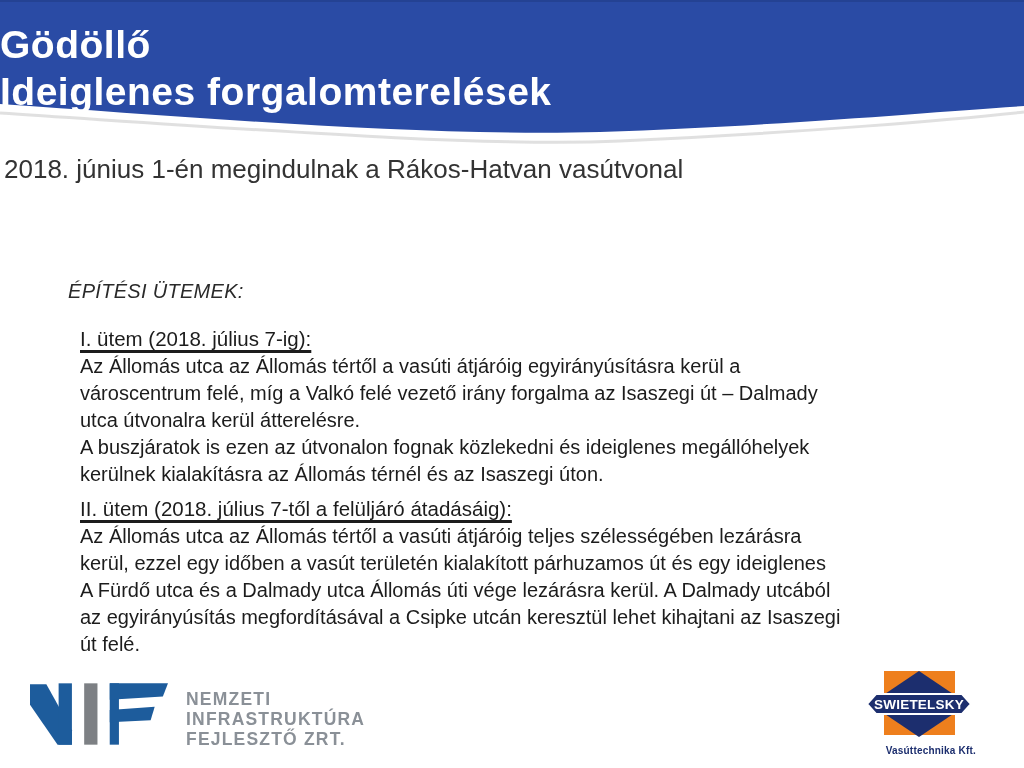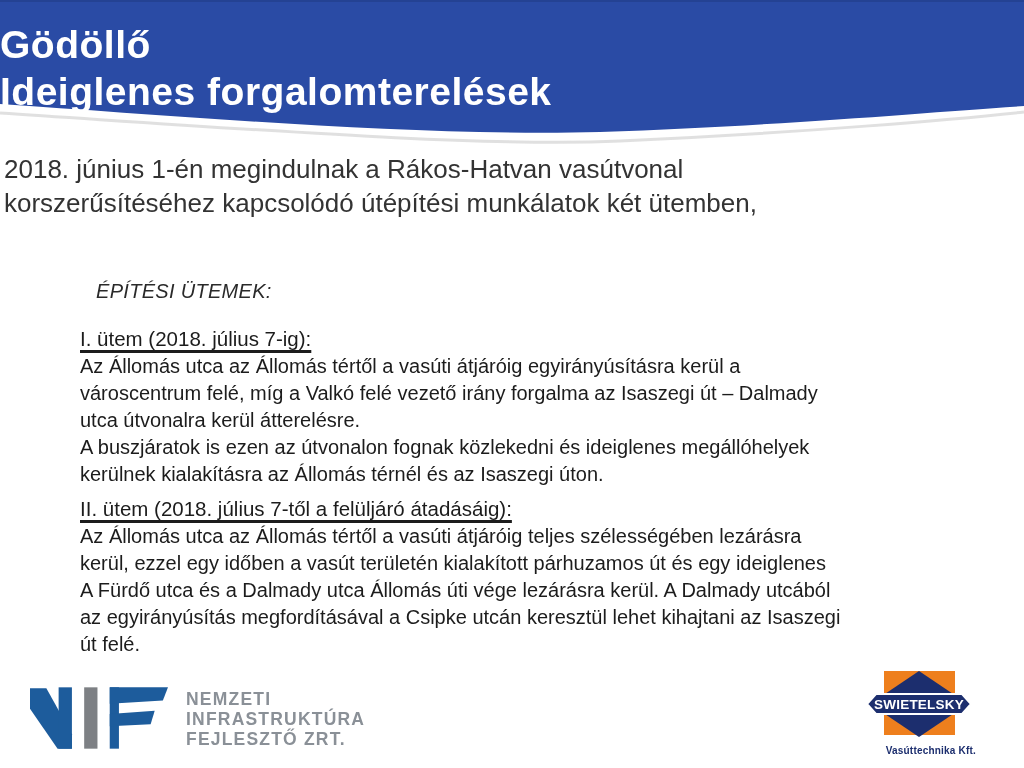--- a/index.html
+++ b/index.html
@@ -20,33 +20,33 @@
   .header-shadow{fill:none;stroke:#cfcfcf;stroke-width:3;opacity:.65;}
   .title{
     position:absolute;top:21px;left:0;width:1024px;
     color:#ffffff;font-weight:bold;font-size:39px;line-height:47px;letter-spacing:.5px;
   }
   .intro{
     position:absolute;top:152px;left:4px;width:961px;text-align:left;
     color:var(--intro_text);font-size:26px;line-height:34px;
   }
   .phases-label{
-    position:absolute;top:280px;left:96px;
+    position:absolute;top:280px;left:68px;
     font-style:italic;font-size:20px;color:#2a2a2a;letter-spacing:.3px;
   }
   .phase{position:absolute;left:80px;width:900px;}
   .phase-1{top:326px;}
   .phase-2{top:496px;}
   .phase-heading{
     font-weight:normal;font-size:20.5px;line-height:25px;margin-bottom:2px;
     text-decoration:underline;text-decoration-thickness:2.5px;text-underline-offset:4px;
   }
   .phase-body{font-size:20px;line-height:27px;}
   .footer-nif{
-    position:absolute;left:30px;top:683px;display:flex;align-items:flex-end;
+    position:absolute;left:30px;top:683px;display:flex;align-items:flex-start;
   }
   .nif-letters{display:block;}
   .nif-blue{fill:var(--nif_blue);}
   .nif-gray{fill:var(--nif_gray);}
   .nif-wordmark{
     margin-left:18px;margin-top:6px;color:var(--nif_text_gray);
     font-weight:bold;font-size:17.5px;line-height:20px;letter-spacing:1.2px;
   }
   .footer-swietelsky{position:absolute;left:864px;top:671px;width:112px;text-align:right;}
   .sw-orange{fill:var(--swietelsky_orange);}
@@ -71,21 +71,20 @@
     <rect class="header-topline" x="0" y="0" width="1024" height="2"></rect>
   </svg>
 
   <div class="title">
     <div>Gödöllő</div>
     <div>Ideiglenes forgalomterelések</div>
   </div>
 
   <div class="intro">
     <div>2018. június 1-én megindulnak a Rákos-Hatvan vasútvonal</div>
-    <div>korszerűsítéséhez kapcsolódó útépítési munkálatok két ütemben,</div>
   </div>
 
   <div class="phases-label">ÉPÍTÉSI ÜTEMEK:</div>
 
   <div class="phase phase-1">
     <div class="phase-heading">I. ütem (2018. július 7-ig):</div>
     <div class="phase-body">
       <div>Az Állomás utca az Állomás tértől a vasúti átjáróig egyirányúsításra kerül a</div>
       <div>városcentrum felé, míg a Valkó felé vezető irány forgalma az Isaszegi út – Dalmady</div>
       <div>utca útvonalra kerül átterelésre.</div>

